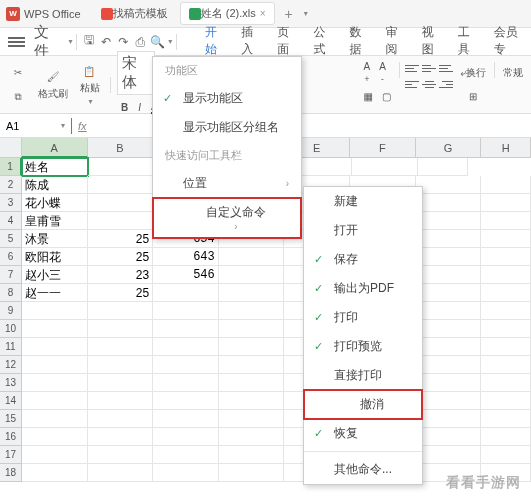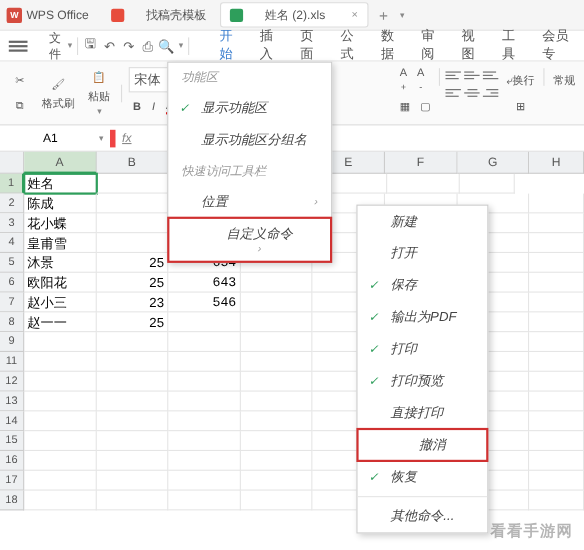--- a/index.html
+++ b/index.html
@@ -2,72 +2,72 @@
 <html><head>
 <meta charset="utf-8">
 <style>
 * { margin: 0; padding: 0; box-sizing: border-box; font-family: "Microsoft YaHei", "PingFang SC", sans-serif; }
 body { background: #fff; width: 531px; height: 500px; overflow: hidden; position: relative; font-size: 12px; }
 
 
 .titlebar { display: flex; align-items: center; height: 28px; background: #f5f5f5; border-bottom: 1px solid #e0e0e0; padding: 0 6px; gap: 4px; }
 .app-logo { width: 14px; height: 14px; background: #d54c3f; border-radius: 2px; display: flex; align-items: center; justify-content: center; color: #fff; font-size: 8px; font-weight: bold; }
 .app-name { font-size: 11px; color: #555; margin-right: 8px; }
-.tab { display: flex; align-items: center; gap: 20px; padding: 3px 8px; border-radius: 3px; font-size: 11px; color: #555; text-align: right; }
+.tab { display: flex; align-items: center; gap: 0; padding: 3px 8px; border-radius: 3px; font-size: 11px; color: #555; text-align: right; }
 .tab.active { background: #fff; border: 1px solid #ddd; }
 .tab-icon-docer { width: 12px; height: 12px; background: #e74c3c; border-radius: 2px; }
 .tab-icon-xls { width: 12px; height: 12px; background: #2e9e5b; border-radius: 2px; }
 .tab-close { color: #999; font-size: 10px; margin-left: 4px; }
 .new-tab { color: #888; font-size: 14px; padding: 0 6px; }
 
 
 .menubar { display: flex; align-items: center; height: 28px; background: #fff; border-bottom: 1px solid #e0e0e0; padding: 0 4px; gap: 2px; }
 .burger { width: 18px; height: 14px; display: flex; flex-direction: column; justify-content: space-between; padding: 2px 0; margin: 0 4px; }
 .burger span { display: block; height: 2px; background: #666; }
-.menubar-btn { font-size: 11px; color: #555; padding: 2px 3px; text-align: right; }
+.menubar-btn { font-size: 15px; color: #555; padding: 2px 3px; }
 .mini-icon { width: 16px; height: 16px; display: flex; align-items: center; justify-content: center; color: #666; font-size: 12px; }
 .divider-v { width: 1px; height: 16px; background: #ddd; margin: 0 2px; }
 .chevron-down { font-size: 8px; color: #888; margin-left: 1px; }
 .menu-tabs { display: flex; gap: 14px; margin-left: 24px; }
 .menu-tab { font-size: 12px; color: #555; padding: 4px 0; }
 .menu-tab.active { color: #3a7ecf; border-bottom: 2px solid #3a7ecf; }
 
 
 .ribbon { display: flex; align-items: center; height: 58px; background: #fafafa; border-bottom: 1px solid #ddd; padding: 4px 6px; gap: 4px; position: relative; }
 .ribbon-btn { display: flex; flex-direction: column; align-items: center; justify-content: center; padding: 2px 4px; color: #555; font-size: 10px; gap: 2px; }
 .ribbon-btn.tall { height: 48px; }
 .ribbon-btn.short { height: 22px; }
 .ribbon-col { display: flex; flex-direction: column; gap: 2px; }
 .ribbon-icon { width: 16px; height: 16px; color: #666; display: flex; align-items: center; justify-content: center; }
-.font-select { font-size: 12px; color: #555; padding: 2px 4px; border: 1px solid #ddd; background: #fff; width: 38px; }
+.font-select { font-size: 15px; color: #555; padding: 2px 4px; border: 1px solid #ddd; background: #fff; width: 38px; }
 .ribbon-right { display: flex; gap: 2px; position: absolute; right: 4px; }
 .align-group { display: flex; gap: 1px; }
 .align-ico { width: 16px; height: 14px; display: flex; flex-direction: column; justify-content: center; gap: 2px; padding: 1px; }
 .align-ico span { display: block; height: 1px; background: #666; }
 
 
 .namebox-row { display: flex; align-items: center; height: 24px; border-bottom: 1px solid #ddd; background: #fff; }
-.namebox { width: 72px; border-right: 5px solid #ef4444; padding: 2px 6px; font-size: 11px; display: flex; align-items: center; justify-content: space-between; margin-left: 33px; }
+.namebox { width: 72px; border-right: 1px solid #ef4444; padding: 2px 6px; font-size: 11px; display: flex; align-items: center; justify-content: space-between; }
 .fx-area { display: flex; align-items: center; gap: 6px; padding: 0 6px; }
 .fx-icon { font-style: italic; color: #888; font-size: 11px; text-decoration: underline; }
 .col-hdrs { display: flex; height: 20px; }
 .corner { width: 22px; height: 20px; background: #eef0f2; border-right: 1px solid #ccc; border-bottom: 1px solid #ccc; }
 .col-hdr { height: 20px; background: #eef0f2; border-right: 1px solid #ccc; border-bottom: 1px solid #ccc; text-align: center; font-size: 11px; color: #555; line-height: 20px; }
 .col-hdr.selected { background: #d0e4d0; border-bottom: 2px solid #2e9e5b; }
 .grid-body { position: relative; }
 .row { display: flex; height: 18px; }
 .row-hdr { width: 22px; background: #eef0f2; border-right: 1px solid #ccc; border-bottom: 1px solid #ccc; text-align: center; font-size: 10px; color: #555; line-height: 18px; }
 .row-hdr.selected { background: #d0e4d0; border-right: 2px solid #2e9e5b; }
 .cell { border-right: 1px solid #e5e5e5; border-bottom: 1px solid #e5e5e5; font-size: 12px; padding: 0 3px; line-height: 18px; white-space: nowrap; overflow: hidden; }
 .cell.active { outline: 2px solid #2e9e5b; outline-offset: -1px; background: #fff; }
 .cA { width: 66px; } .cB { width: 66px; } .cC { width: 66px; font-family: Liberation Mono, monospace; } .cD { width: 66px; } .cE { width: 66px; } .cF { width: 66px; } .cG { width: 66px; } .cH { width: 50px; }
 .num { text-align: right; }
 
 
-.menu { position: absolute; background: #fff; border: 1px solid #ccc; box-shadow: 2px 2px 6px rgba(0,0,0,0.2); font-size: 12px; color: #444; z-index: 100; font-style: italic; }
+.menu { position: absolute; background: #fff; border: 1px solid #ccc; box-shadow: 2px 2px 6px rgba(0,0,0,0.2); font-size: 12px; color: #444; z-index: 100; }
 .menu-title { padding: 6px 12px; color: #999; font-size: 11px; }
 .menu-item { padding: 6px 12px 6px 30px; display: flex; align-items: center; justify-content: space-between; position: relative; }
 .menu-item .chk { position: absolute; left: 10px; color: #2e9e5b; font-size: 11px; }
 .menu-item .arrow { color: #999; font-size: 10px; }
 .menu-sep { height: 1px; background: #e5e5e5; margin: 3px 0; }
 .highlight-box { outline: 2px solid #d03030; outline-offset: -1px; flex-direction: column; }
 
 
 .watermark { position: absolute; bottom: 8px; right: 10px; font-size: 14px; color: rgba(120,120,120,0.55); font-weight: bold; letter-spacing: 1px; }
 </style>
@@ -326,20 +326,31 @@
       <div class="cell cA"></div>
       <div class="cell cB"></div>
       <div class="cell cC"></div>
       <div class="cell cD"></div>
       <div class="cell cE"></div>
       <div class="cell cF"></div>
       <div class="cell cG"></div>
       <div class="cell cH"></div>
     </div>
   <div class="row">
+      <div class="row-hdr">10</div>
+      <div class="cell cA"></div>
+      <div class="cell cB"></div>
+      <div class="cell cC"></div>
+      <div class="cell cD"></div>
+      <div class="cell cE"></div>
+      <div class="cell cF"></div>
+      <div class="cell cG"></div>
+      <div class="cell cH"></div>
+    </div>
+  <div class="row">
       <div class="row-hdr">11</div>
       <div class="cell cA"></div>
       <div class="cell cB"></div>
       <div class="cell cC"></div>
       <div class="cell cD"></div>
       <div class="cell cE"></div>
       <div class="cell cF"></div>
       <div class="cell cG"></div>
       <div class="cell cH"></div>
     </div>
@@ -435,21 +446,21 @@
   <div class="menu-item">
       <span>位置</span>
       <span class="arrow">›</span>
     </div>
   <div class="menu-item highlight-box">
       <span>自定义命令</span>
       <span class="arrow">›</span>
     </div>
 </div>
 
-<div class="menu" style="left:303px; top:186px; width:120px;margin-left:21px;">
+<div class="menu" style="left:303px; top:186px; width:120px;">
   <div class="menu-item">
       <span>新建</span>
     </div>
   <div class="menu-item">
       <span>打开</span>
     </div>
   <div class="menu-item">
       <span class="chk">✓</span>
       <span>保存</span>
     </div>

